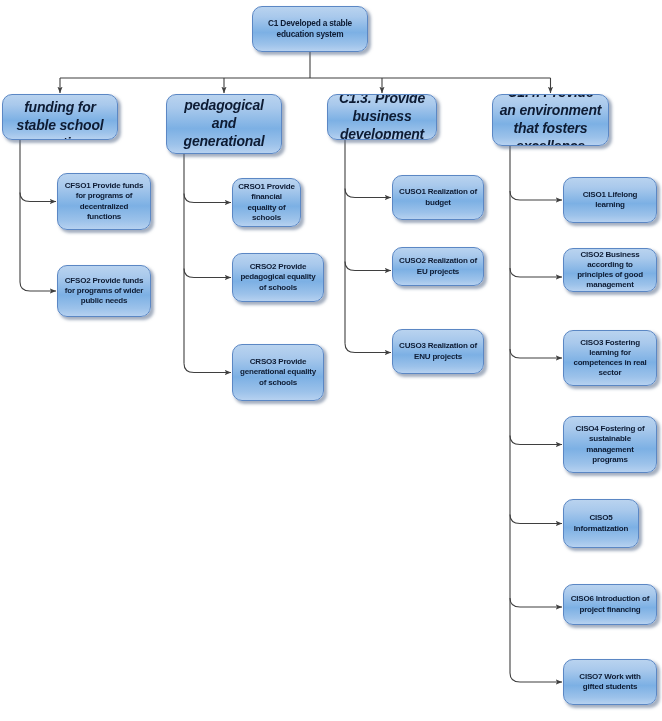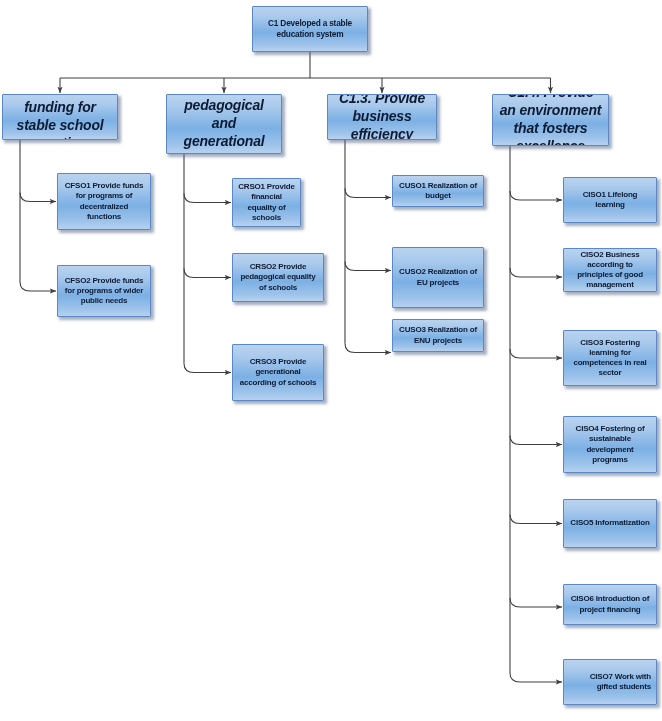--- a/index.html
+++ b/index.html
@@ -24,21 +24,21 @@
     top: 0;
     left: 0;
     width: 662px;
     height: 721px;
     pointer-events: none;
   }
   .node {
     position: absolute;
     box-sizing: border-box;
     border: 1px solid #5b87c4;
-    border-radius: 1px;
+    border-radius: 10px;
     background: linear-gradient(to bottom, #b9d3ef 0%, #a9c9ec 22%, #7cb0e4 58%, #9cc2ea 85%, #b6d1f0 100%);
     box-shadow: 2.5px 2.5px 3px rgba(90, 110, 140, 0.55);
     display: flex;
     align-items: center;
     justify-content: center;
     text-align: center;
     padding: 3px 5px;
     color: #0d1b33;
     font-weight: bold;
     line-height: 1.28;
@@ -107,52 +107,52 @@
       <div class="node lvl1" style="left: 166px; top: 94px; width: 116px; height: 60px;">
         <span class="label">C1.2. Provide financial, pedagogical and generational equality of schools</span>
       </div>
       <div class="node lvl2" style="left: 232px; top: 178px; width: 69px; height: 49px;">
         <span class="label">CRSO1 Provide financial equality of schools</span>
       </div>
       <div class="node lvl2" style="left: 232px; top: 253px; width: 92px; height: 49px;">
         <span class="label">CRSO2 Provide pedagogical equality of schools</span>
       </div>
       <div class="node lvl2" style="left: 232px; top: 344px; width: 92px; height: 57px;">
-        <span class="label">CRSO3 Provide generational according of schools</span>
+        <span class="label">CRSO3 Provide generational equality of schools</span>
       </div>
       <div class="node lvl1" style="left: 327px; top: 94px; width: 110px; height: 46px;">
-        <span class="label">C1.3. Provide business efficiency</span>
+        <span class="label">C1.3. Provide business development</span>
       </div>
-      <div class="node lvl2" style="left: 392px; top: 175px; width: 92px; height: 32px; justify-content: flex-end;">
+      <div class="node lvl2" style="left: 392px; top: 175px; width: 92px; height: 45px; justify-content: flex-end;">
         <span class="label">CUSO1 Realization of budget</span>
       </div>
-      <div class="node lvl2" style="left: 392px; top: 247px; width: 92px; height: 61px; text-align: center;">
+      <div class="node lvl2" style="left: 392px; top: 247px; width: 92px; height: 39px; text-align: center;">
         <span class="label">CUSO2 Realization of EU projects</span>
       </div>
-      <div class="node lvl2" style="left: 392px; top: 319px; width: 92px; height: 33px; justify-content: flex-end;">
+      <div class="node lvl2" style="left: 392px; top: 329px; width: 92px; height: 45px; justify-content: flex-end;">
         <span class="label">CUSO3 Realization of ENU projects</span>
       </div>
       <div class="node lvl1" style="left: 492px; top: 94px; width: 117px; height: 52px;">
         <span class="label">C1.4. Provide an environment that fosters excellence</span>
       </div>
       <div class="node lvl2" style="left: 563px; top: 177px; width: 94px; height: 46px;">
         <span class="label">CISO1 Lifelong learning</span>
       </div>
       <div class="node lvl2" style="left: 563px; top: 248px; width: 94px; height: 44px;">
         <span class="label">CISO2 Business according to principles of good management</span>
       </div>
       <div class="node lvl2" style="left: 563px; top: 330px; width: 94px; height: 56px;">
         <span class="label">CISO3 Fostering learning for competences in real sector</span>
       </div>
       <div class="node lvl2" style="left: 563px; top: 416px; width: 94px; height: 57px;">
-        <span class="label">CISO4 Fostering of sustainable development programs</span>
+        <span class="label">CISO4 Fostering of sustainable management programs</span>
       </div>
-      <div class="node lvl2" style="left: 563px; top: 499px; width: 94px; height: 49px;">
+      <div class="node lvl2" style="left: 563px; top: 499px; width: 76px; height: 49px;">
         <span class="label">CISO5 Informatization</span>
       </div>
       <div class="node lvl2" style="left: 563px; top: 584px; width: 94px; height: 41px;">
         <span class="label">CISO6 Introduction of project financing</span>
       </div>
-      <div class="node lvl2" style="left: 563px; top: 659px; width: 94px; height: 46px; text-align: right;">
+      <div class="node lvl2" style="left: 563px; top: 659px; width: 94px; height: 46px;">
         <span class="label">CISO7 Work with gifted students</span>
       </div>
     </div>
 </div>
 
 </body></html>

